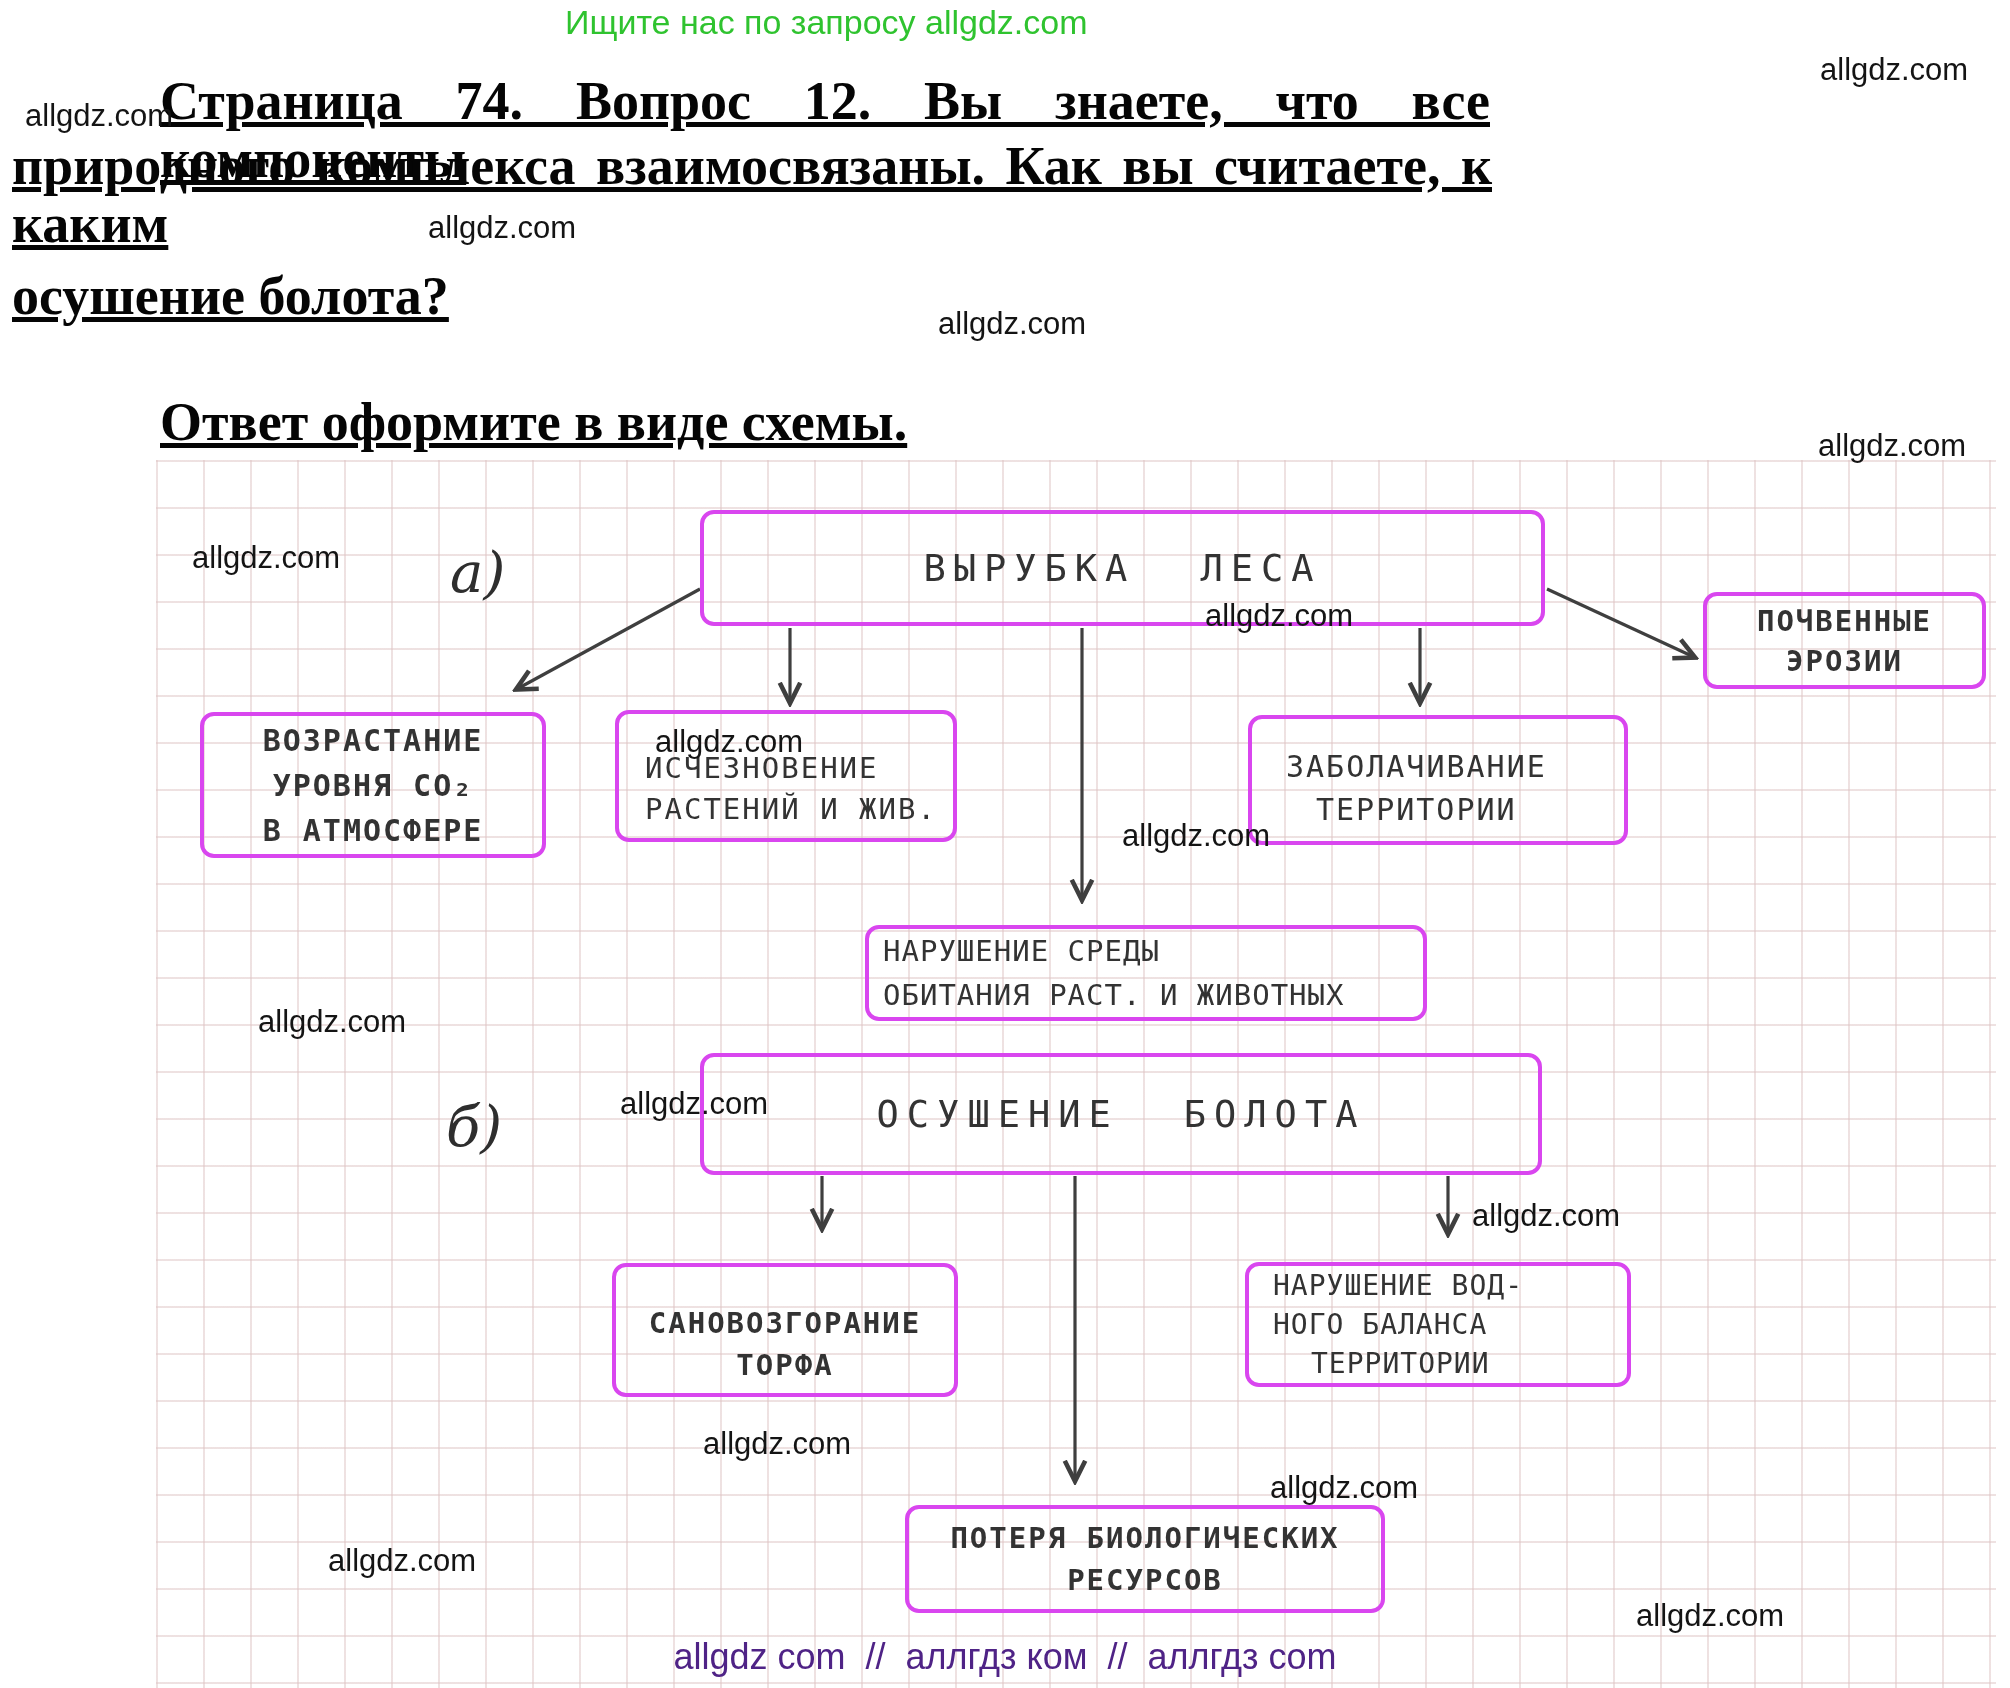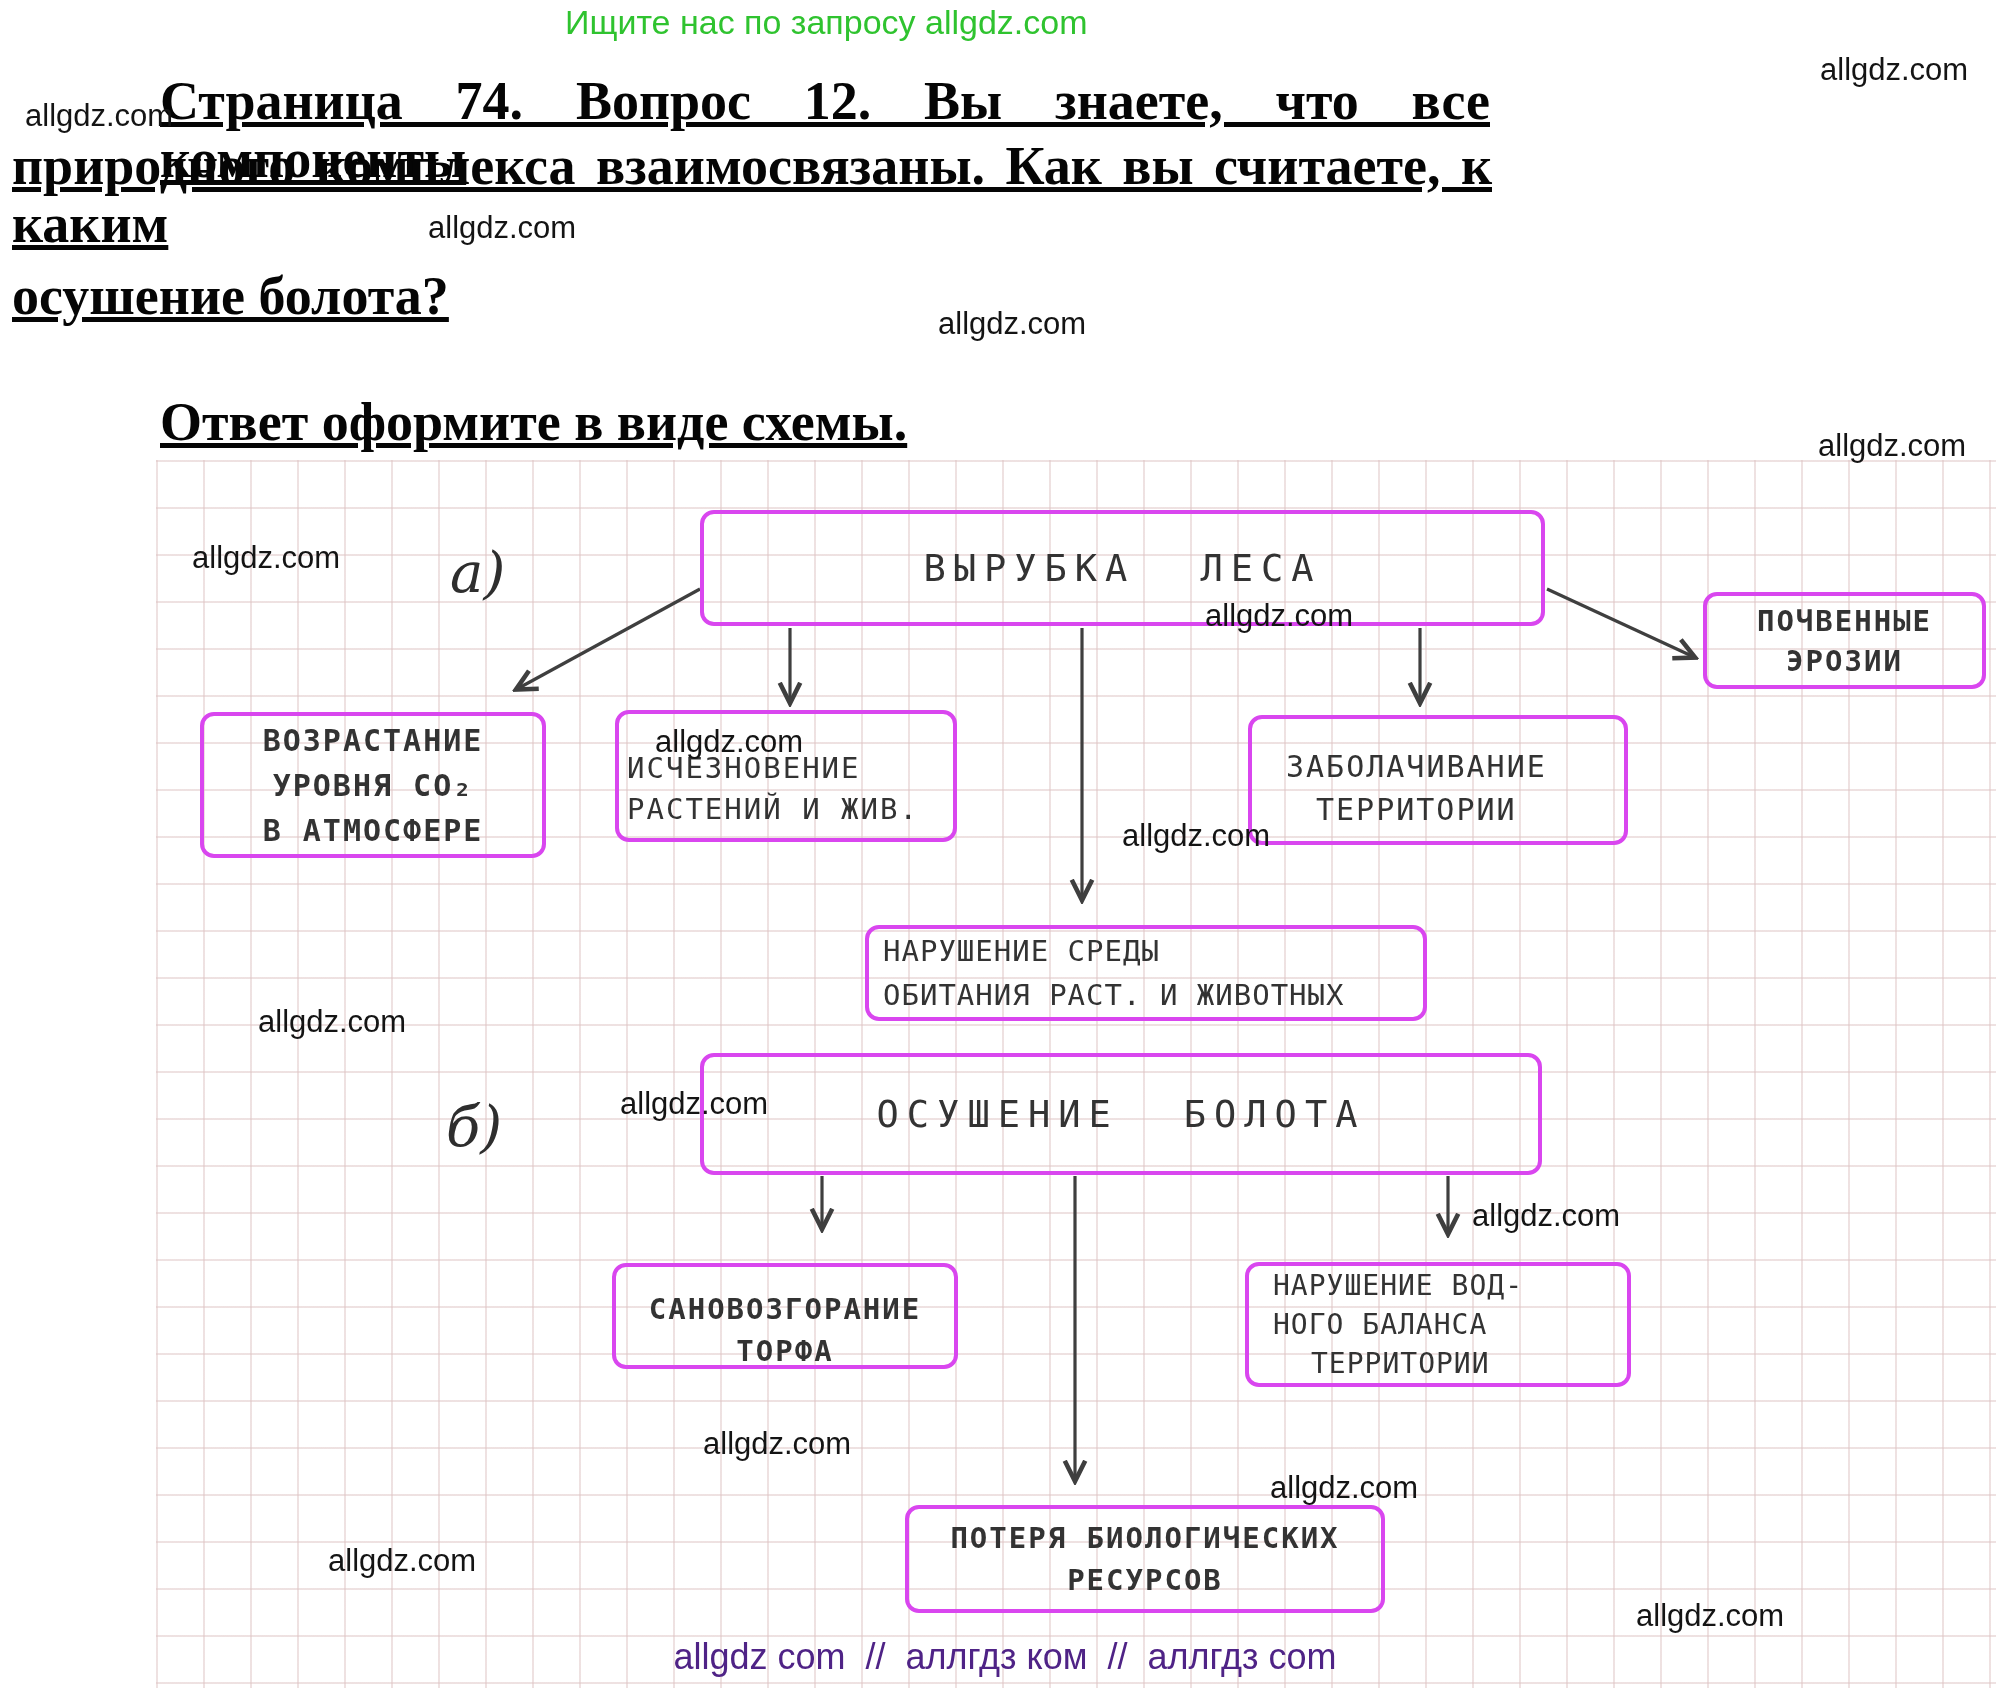--- a/index.html
+++ b/index.html
@@ -95,41 +95,41 @@
     <span>ПОЧВЕННЫЕ</span>
     <span>ЭРОЗИИ</span>
   </div>
 
   <div class="hbox center" style="left:200px;top:712px;width:346px;height:146px;font-size:30px;line-height:45px">
     <span>ВОЗРАСТАНИЕ</span>
     <span>УРОВНЯ СО₂</span>
     <span>В АТМОСФЕРЕ</span>
   </div>
 
-  <div class="hbox" style="left:615px;top:710px;width:342px;height:132px;justify-content:flex-end;padding:0 0 8px 8px;font-size:29px;line-height:41px">
+  <div class="hbox" style="left:615px;top:710px;width:342px;height:132px;justify-content:flex-end;padding:0 0 8px 26px;font-size:29px;line-height:41px">
     <span>ИСЧЕЗНОВЕНИЕ</span>
     <span>РАСТЕНИЙ И ЖИВ.</span>
   </div>
 
   <div class="hbox" style="left:1248px;top:715px;width:380px;height:130px;justify-content:flex-end;padding:8px 0 10px 34px;font-size:30px;line-height:43px">
     <span>ЗАБОЛАЧИВАНИЕ</span>
     <span style="padding-left:30px">ТЕРРИТОРИИ</span>
   </div>
 
   <div class="hbox" style="left:865px;top:925px;width:562px;height:96px;padding-left:14px;font-size:29px;line-height:44px;letter-spacing:1px">
     <span>НАРУШЕНИЕ СРЕДЫ</span>
     <span>ОБИТАНИЯ РАСТ. И ЖИВОТНЫХ</span>
   </div>
 
   <div class="hbox big" style="left:700px;top:1053px;width:842px;height:122px">
     <span>ОСУШЕНИЕ</span>
     <span>БОЛОТА</span>
   </div>
 
-  <div class="hbox center" style="left:612px;top:1263px;width:346px;height:106px;font-size:29px;line-height:42px;padding-top:28px">
+  <div class="hbox center" style="left:612px;top:1263px;width:346px;height:134px;font-size:29px;line-height:42px;padding-top:28px">
     <span>САНОВОЗГОРАНИЕ</span>
     <span>ТОРФА</span>
   </div>
 
   <div class="hbox" style="left:1245px;top:1262px;width:386px;height:125px;padding-left:24px;font-size:28px;line-height:39px;letter-spacing:1px">
     <span>НАРУШЕНИЕ ВОД-</span>
     <span>НОГО БАЛАНСА</span>
     <span style="padding-left:38px">ТЕРРИТОРИИ</span>
   </div>
 

